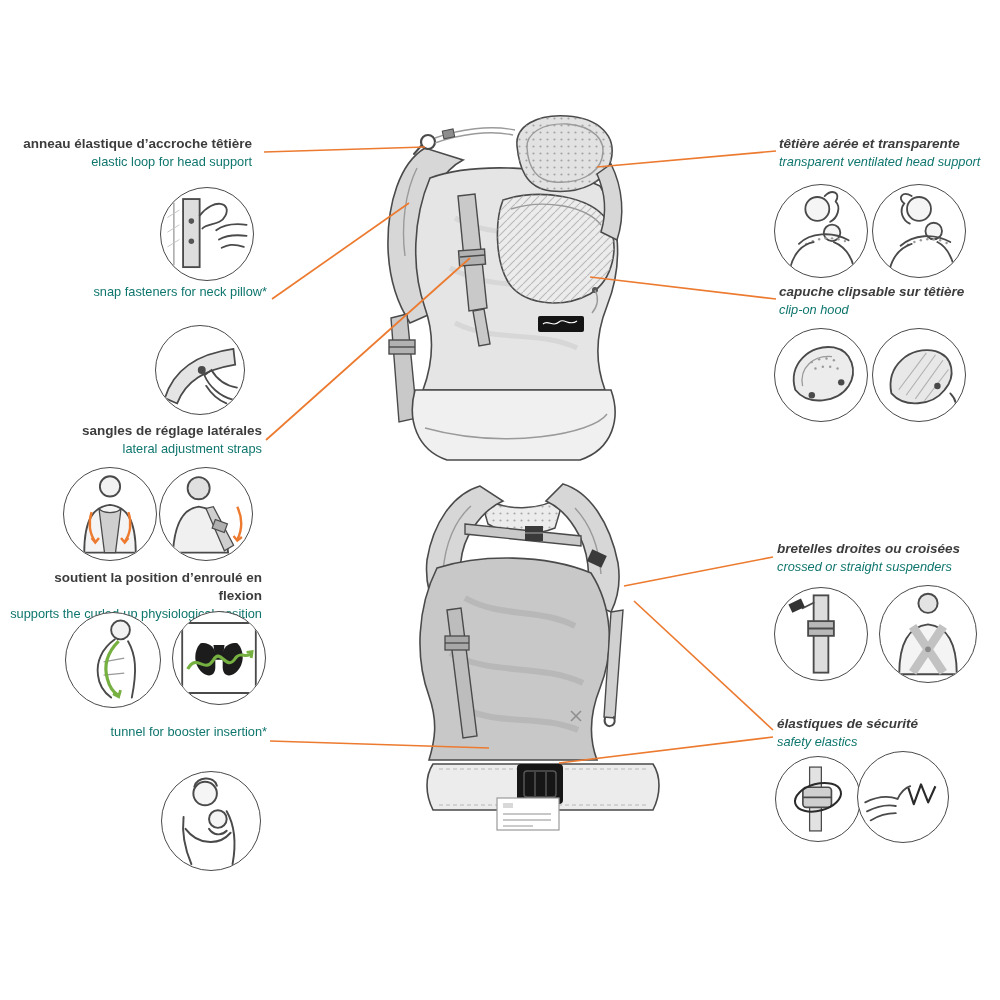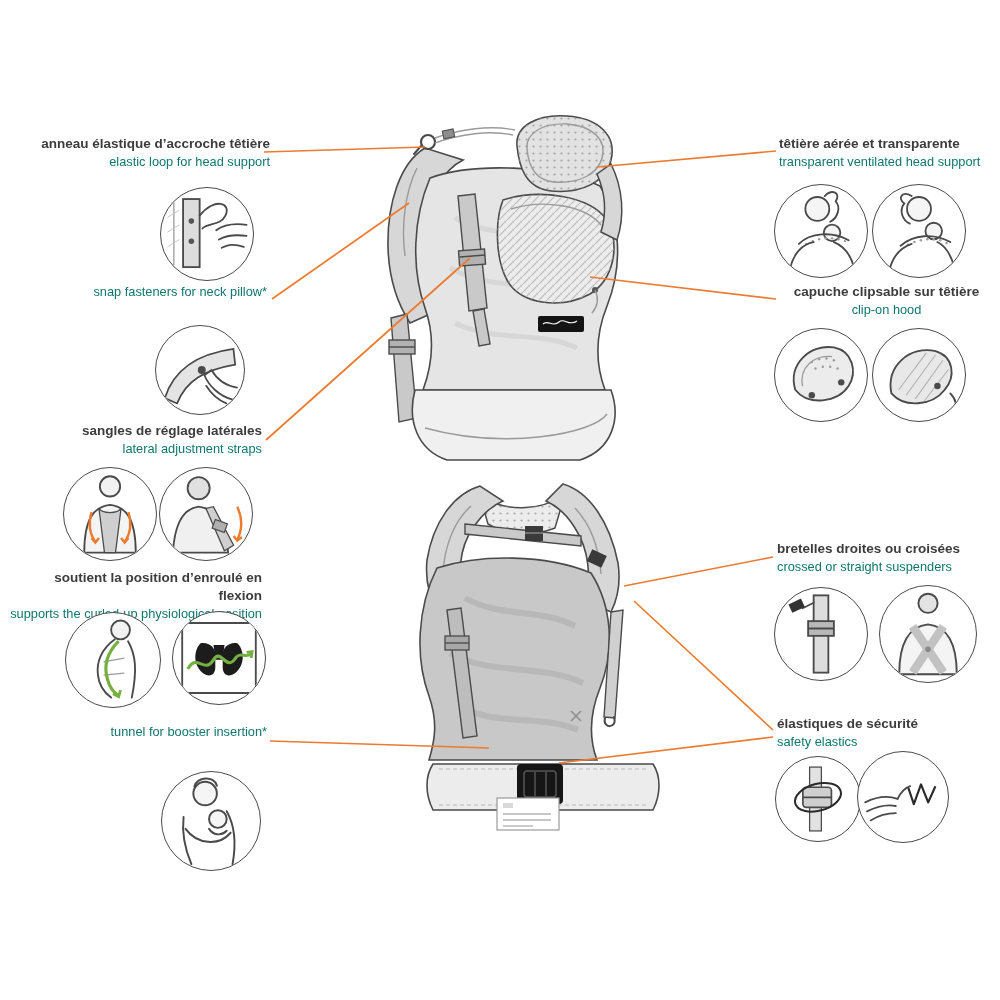--- a/index.html
+++ b/index.html
@@ -2,21 +2,21 @@
 <html><head>
 <meta charset="utf-8">
 <style>
   html,body{margin:0;padding:0;background:#fff;}
   .page{position:relative;width:1000px;height:1000px;background:#fff;overflow:hidden;
         font-family:"Liberation Sans",sans-serif;}
   .feature{position:absolute;line-height:18px;}
   .feature .fr{font-size:13.5px;font-weight:bold;color:#3c3c3c;}
   .feature .en{font-size:12.8px;color:#0f766e;}
   .feature.left{text-align:right;}
-  .feature.right{text-align:left;}
+  .feature.right{text-align:left;font-style:italic;}
   .vignette{position:absolute;border-radius:50%;border:1.7px solid #4a4a4a;background:#fff;
             box-sizing:border-box;overflow:hidden;}
   .vignette svg{display:block;width:100%;height:100%;}
   .ln{stroke:#4a4a4a;stroke-width:2;fill:none;stroke-linecap:round;}
   .thin{stroke:#9a9a9a;stroke-width:1.4;fill:none;}
   svg{overflow:visible;}
   .abs{position:absolute;}
   .overlay{position:absolute;left:0;top:0;pointer-events:none;}
 </style>
 </head>
@@ -174,21 +174,21 @@
       <line x1="266" y1="440" x2="470" y2="258"></line>
       <line x1="270" y1="741" x2="489" y2="748"></line>
       <line x1="776" y1="151" x2="597" y2="167"></line>
       <line x1="776" y1="299" x2="590" y2="277"></line>
       <line x1="773" y1="557" x2="624" y2="586"></line>
       <line x1="773" y1="730" x2="634" y2="601"></line>
       <line x1="773" y1="737" x2="559" y2="763"></line>
     </g>
   </svg>
 
-  <div class="feature left abs" style="left:28px;top:135px;width:242px;">
+  <div class="feature left abs" style="left:10px;top:135px;width:242px;">
     <div class="fr">anneau élastique d’accroche têtière</div>
     <div class="en">elastic loop for head support</div>
   </div>
   <div class="feature left abs" style="left:25px;top:283px;width:242px;">
     <div class="en">snap fasteners for neck pillow*</div>
   </div>
   <div class="feature left abs" style="left:20px;top:422px;width:242px;">
     <div class="fr">sangles de réglage latérales</div>
     <div class="en">lateral adjustment straps</div>
   </div>
@@ -197,21 +197,21 @@
     <div class="en">supports the curled-up physiological position</div>
   </div>
   <div class="feature left abs" style="left:25px;top:723px;width:242px;">
     <div class="en">tunnel for booster insertion*</div>
   </div>
 
   <div class="feature right abs" style="left:779px;top:135px;width:215px;">
     <div class="fr">têtière aérée et transparente</div>
     <div class="en">transparent ventilated head support</div>
   </div>
-  <div class="feature right abs" style="left:779px;top:283px;width:215px;text-align:center;">
+  <div class="feature right abs" style="left:779px;top:283px;width:215px;">
     <div class="fr">capuche clipsable sur têtière</div>
     <div class="en">clip-on hood</div>
   </div>
   <div class="feature right abs" style="left:777px;top:540px;width:215px;">
     <div class="fr">bretelles droites ou croisées</div>
     <div class="en">crossed or straight suspenders</div>
   </div>
   <div class="feature right abs" style="left:777px;top:715px;width:215px;">
     <div class="fr">élastiques de sécurité</div>
     <div class="en">safety elastics</div>

